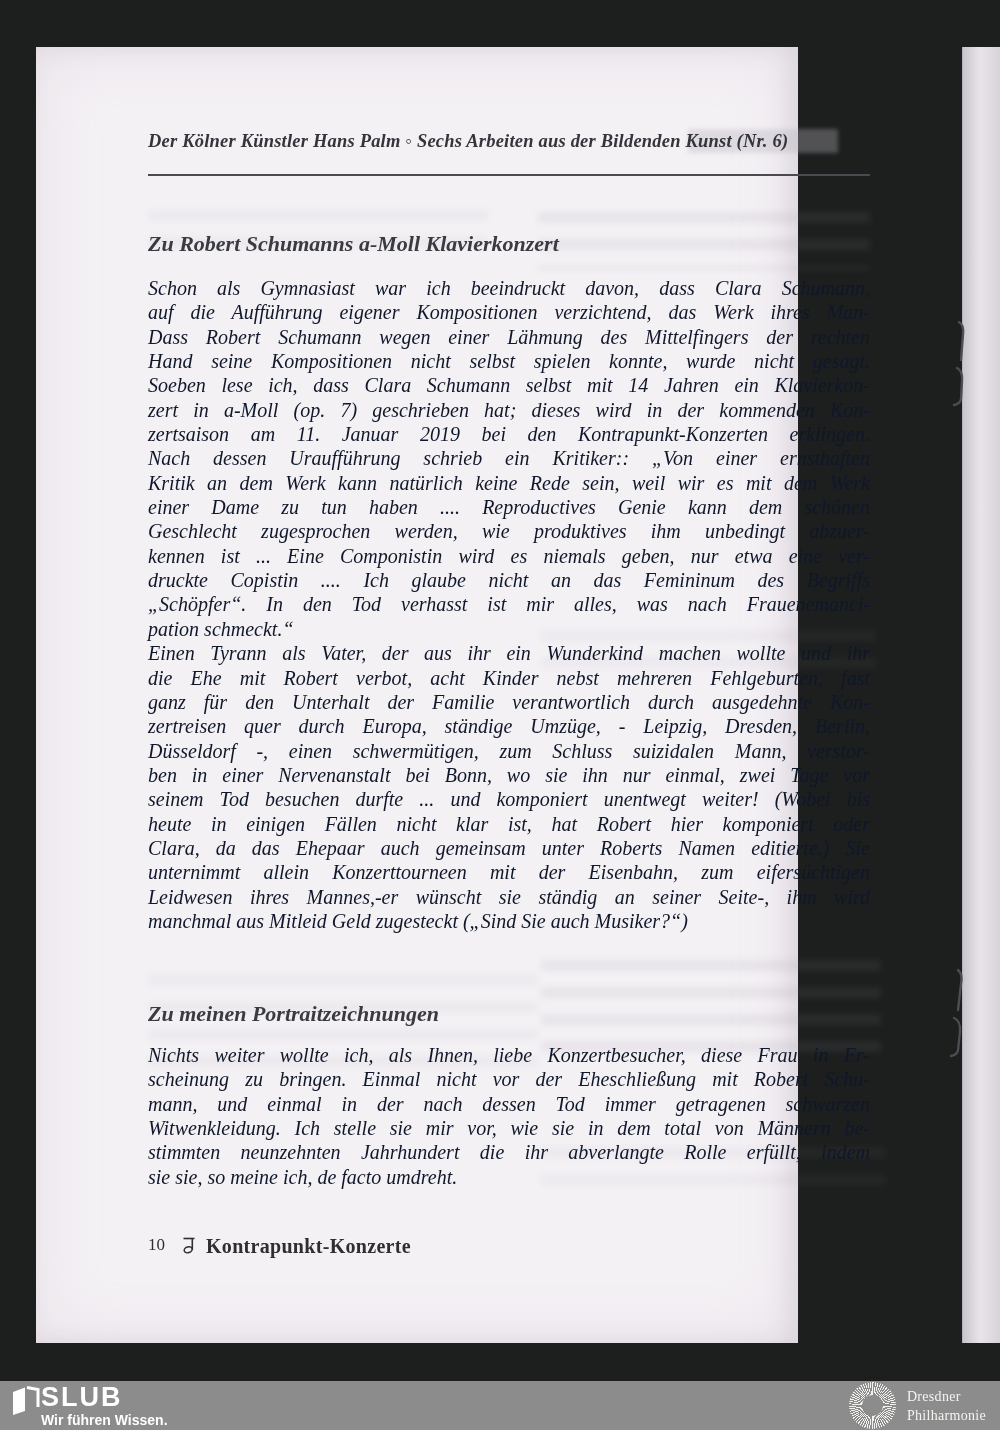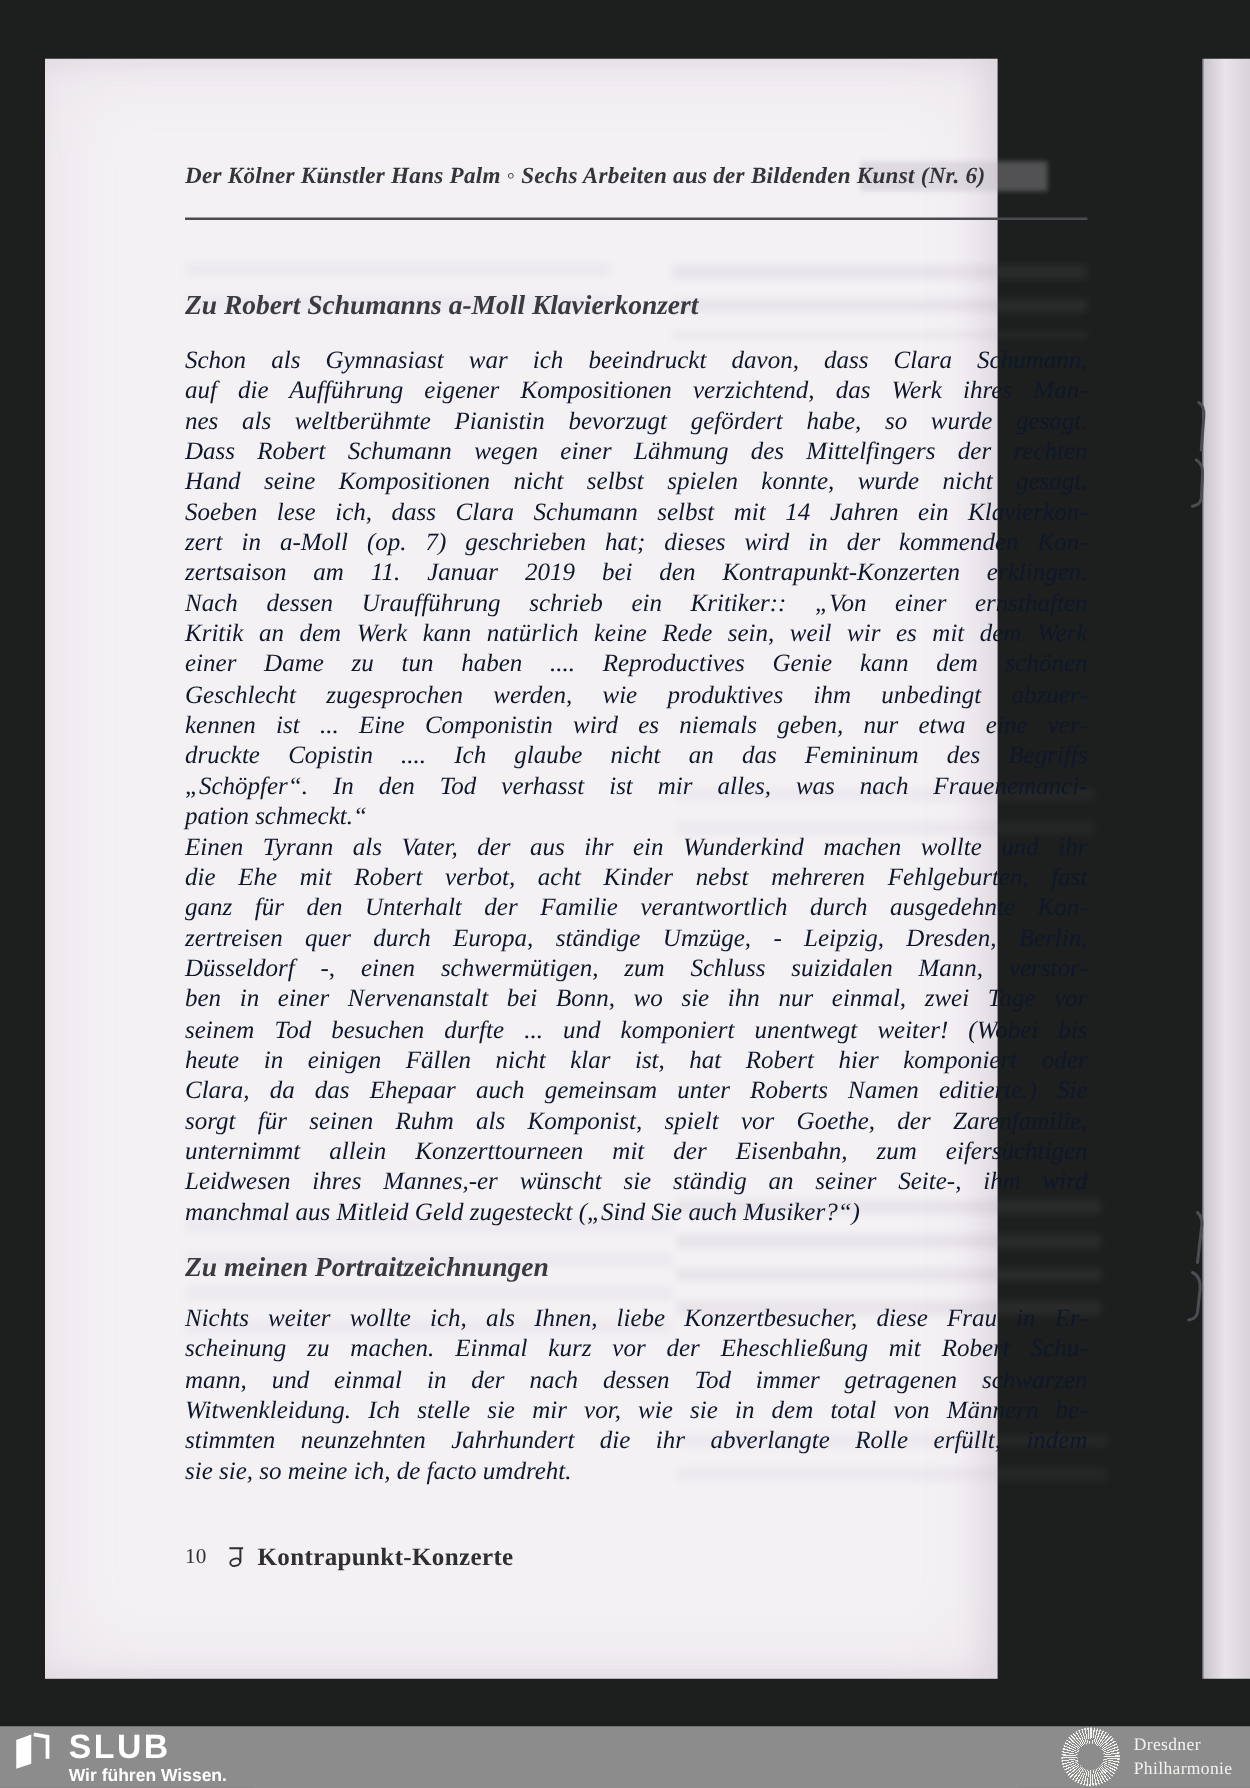--- a/index.html
+++ b/index.html
@@ -38,21 +38,21 @@
         filter:blur(3px);opacity:.30;}
   .ghost.light{opacity:.18;}
   .ghost-box{position:absolute;pointer-events:none;background:#b7b1bc;filter:blur(2px);opacity:.35;}
 
   
   .staple{position:absolute;}
 
   
   .brandbar{position:absolute;left:0;top:1381px;width:1000px;height:49px;background:#8c8c8c;}
   .slub{position:absolute;left:10px;top:3px;display:flex;align-items:flex-start;}
-  .slub-texts{margin-left:14px;display:flex;flex-direction:column;}
+  .slub-texts{margin-left:0;display:flex;flex-direction:column;}
   .slub-name{font-family:"Liberation Sans","DejaVu Sans",sans-serif;font-weight:bold;
         font-size:27px;line-height:26px;color:#fff;letter-spacing:2px;}
   .slub-tag{font-family:"Liberation Sans","DejaVu Sans",sans-serif;font-weight:bold;
         font-size:14px;color:#fff;margin-top:2px;}
   .dphil{position:absolute;right:14px;top:1px;display:flex;align-items:center;}
   .starburst{width:47px;height:47px;border-radius:50%;position:relative;
         background:repeating-conic-gradient(#f2f2ef 0deg 2.6deg,rgba(0,0,0,0) 2.6deg 6.2deg);}
   .starburst::after{content:"";position:absolute;left:50%;top:50%;width:21px;height:21px;
         margin:-10.5px 0 0 -10.5px;border-radius:50%;background:#8c8c8c;}
   .dphil-texts{margin-left:11px;color:#f4f4f1;font-size:14px;line-height:19px;letter-spacing:.3px;}
@@ -74,21 +74,20 @@
     <div class="ghost light" style="left:112px;top:928px;width:390px;height:96px;"></div>
     <div class="ghost light" style="left:505px;top:1100px;width:345px;height:40px;"></div>
 
     <div class="running-head">Der Kölner Künstler Hans Palm ◦ Sechs Arbeiten aus der Bildenden Kunst (Nr. 6)</div>
     <div class="head-rule"></div>
 
     <div class="sec-title" id="title1">Zu Robert Schumanns a-Moll Klavierkonzert</div>
     <div class="textblock" id="block1">
         <div class="tline">Schon als Gymnasiast war ich beeindruckt davon, dass Clara Schumann,</div>
         <div class="tline">auf die Aufführung eigener Kompositionen verzichtend, das Werk ihres Man-</div>
-        <div class="tline">nes als weltberühmte Pianistin bevorzugt gefördert habe, so wurde gesagt.</div>
         <div class="tline">Dass Robert Schumann wegen einer Lähmung des Mittelfingers der rechten</div>
         <div class="tline">Hand seine Kompositionen nicht selbst spielen konnte, wurde nicht gesagt.</div>
         <div class="tline">Soeben lese ich, dass Clara Schumann selbst mit 14 Jahren ein Klavierkon-</div>
         <div class="tline">zert in a-Moll (op. 7) geschrieben hat; dieses wird in der kommenden Kon-</div>
         <div class="tline">zertsaison am 11. Januar 2019 bei den Kontrapunkt-Konzerten erklingen.</div>
         <div class="tline">Nach dessen Uraufführung schrieb ein Kritiker:: „Von einer ernsthaften</div>
         <div class="tline">Kritik an dem Werk kann natürlich keine Rede sein, weil wir es mit dem Werk</div>
         <div class="tline">einer Dame zu tun haben .... Reproductives Genie kann dem schönen</div>
         <div class="tline">Geschlecht zugesprochen werden, wie produktives ihm unbedingt abzuer-</div>
         <div class="tline">kennen ist ... Eine Componistin wird es niemals geben, nur etwa eine ver-</div>
@@ -97,30 +96,29 @@
         <div class="tline tlast">pation schmeckt.“</div>
         <div class="tline">Einen Tyrann als Vater, der aus ihr ein Wunderkind machen wollte und ihr</div>
         <div class="tline">die Ehe mit Robert verbot, acht Kinder nebst mehreren Fehlgeburten, fast</div>
         <div class="tline">ganz für den Unterhalt der Familie verantwortlich durch ausgedehnte Kon-</div>
         <div class="tline">zertreisen quer durch Europa, ständige Umzüge, - Leipzig, Dresden, Berlin,</div>
         <div class="tline">Düsseldorf -, einen schwermütigen, zum Schluss suizidalen Mann, verstor-</div>
         <div class="tline">ben in einer Nervenanstalt bei Bonn, wo sie ihn nur einmal, zwei Tage vor</div>
         <div class="tline">seinem Tod besuchen durfte ... und komponiert unentwegt weiter! (Wobei bis</div>
         <div class="tline">heute in einigen Fällen nicht klar ist, hat Robert hier komponiert oder</div>
         <div class="tline">Clara, da das Ehepaar auch gemeinsam unter Roberts Namen editierte.) Sie</div>
-        <div class="tline">sorgt für seinen Ruhm als Komponist, spielt vor Goethe, der Zarenfamilie,</div>
         <div class="tline">unternimmt allein Konzerttourneen mit der Eisenbahn, zum eifersüchtigen</div>
         <div class="tline">Leidwesen ihres Mannes,-er wünscht sie ständig an seiner Seite-, ihm wird</div>
         <div class="tline tlast">manchmal aus Mitleid Geld zugesteckt („Sind Sie auch Musiker?“)</div>
       </div>
 
     <div class="sec-title" id="title2">Zu meinen Portraitzeichnungen</div>
     <div class="textblock" id="block2">
         <div class="tline">Nichts weiter wollte ich, als Ihnen, liebe Konzertbesucher, diese Frau in Er-</div>
-        <div class="tline">scheinung zu machen. Einmal kurz vor der Eheschließung mit Robert Schu-</div>
+        <div class="tline">scheinung zu bringen. Einmal nicht vor der Eheschließung mit Robert Schu-</div>
         <div class="tline">mann, und einmal in der nach dessen Tod immer getragenen schwarzen</div>
         <div class="tline">Witwenkleidung. Ich stelle sie mir vor, wie sie in dem total von Männern be-</div>
         <div class="tline">stimmten neunzehnten Jahrhundert die ihr abverlangte Rolle erfüllt, indem</div>
         <div class="tline tlast">sie sie, so meine ich, de facto umdreht.</div>
       </div>
 
     <div class="page-footer">
       <span class="pagenum">10</span>
       <svg class="note-ic" width="17" height="19" viewBox="0 0 17 19">
         <line x1="2.5" y1="3.5" x2="13.5" y2="3.5" stroke="#2e2e33" stroke-width="1.6"></line>

